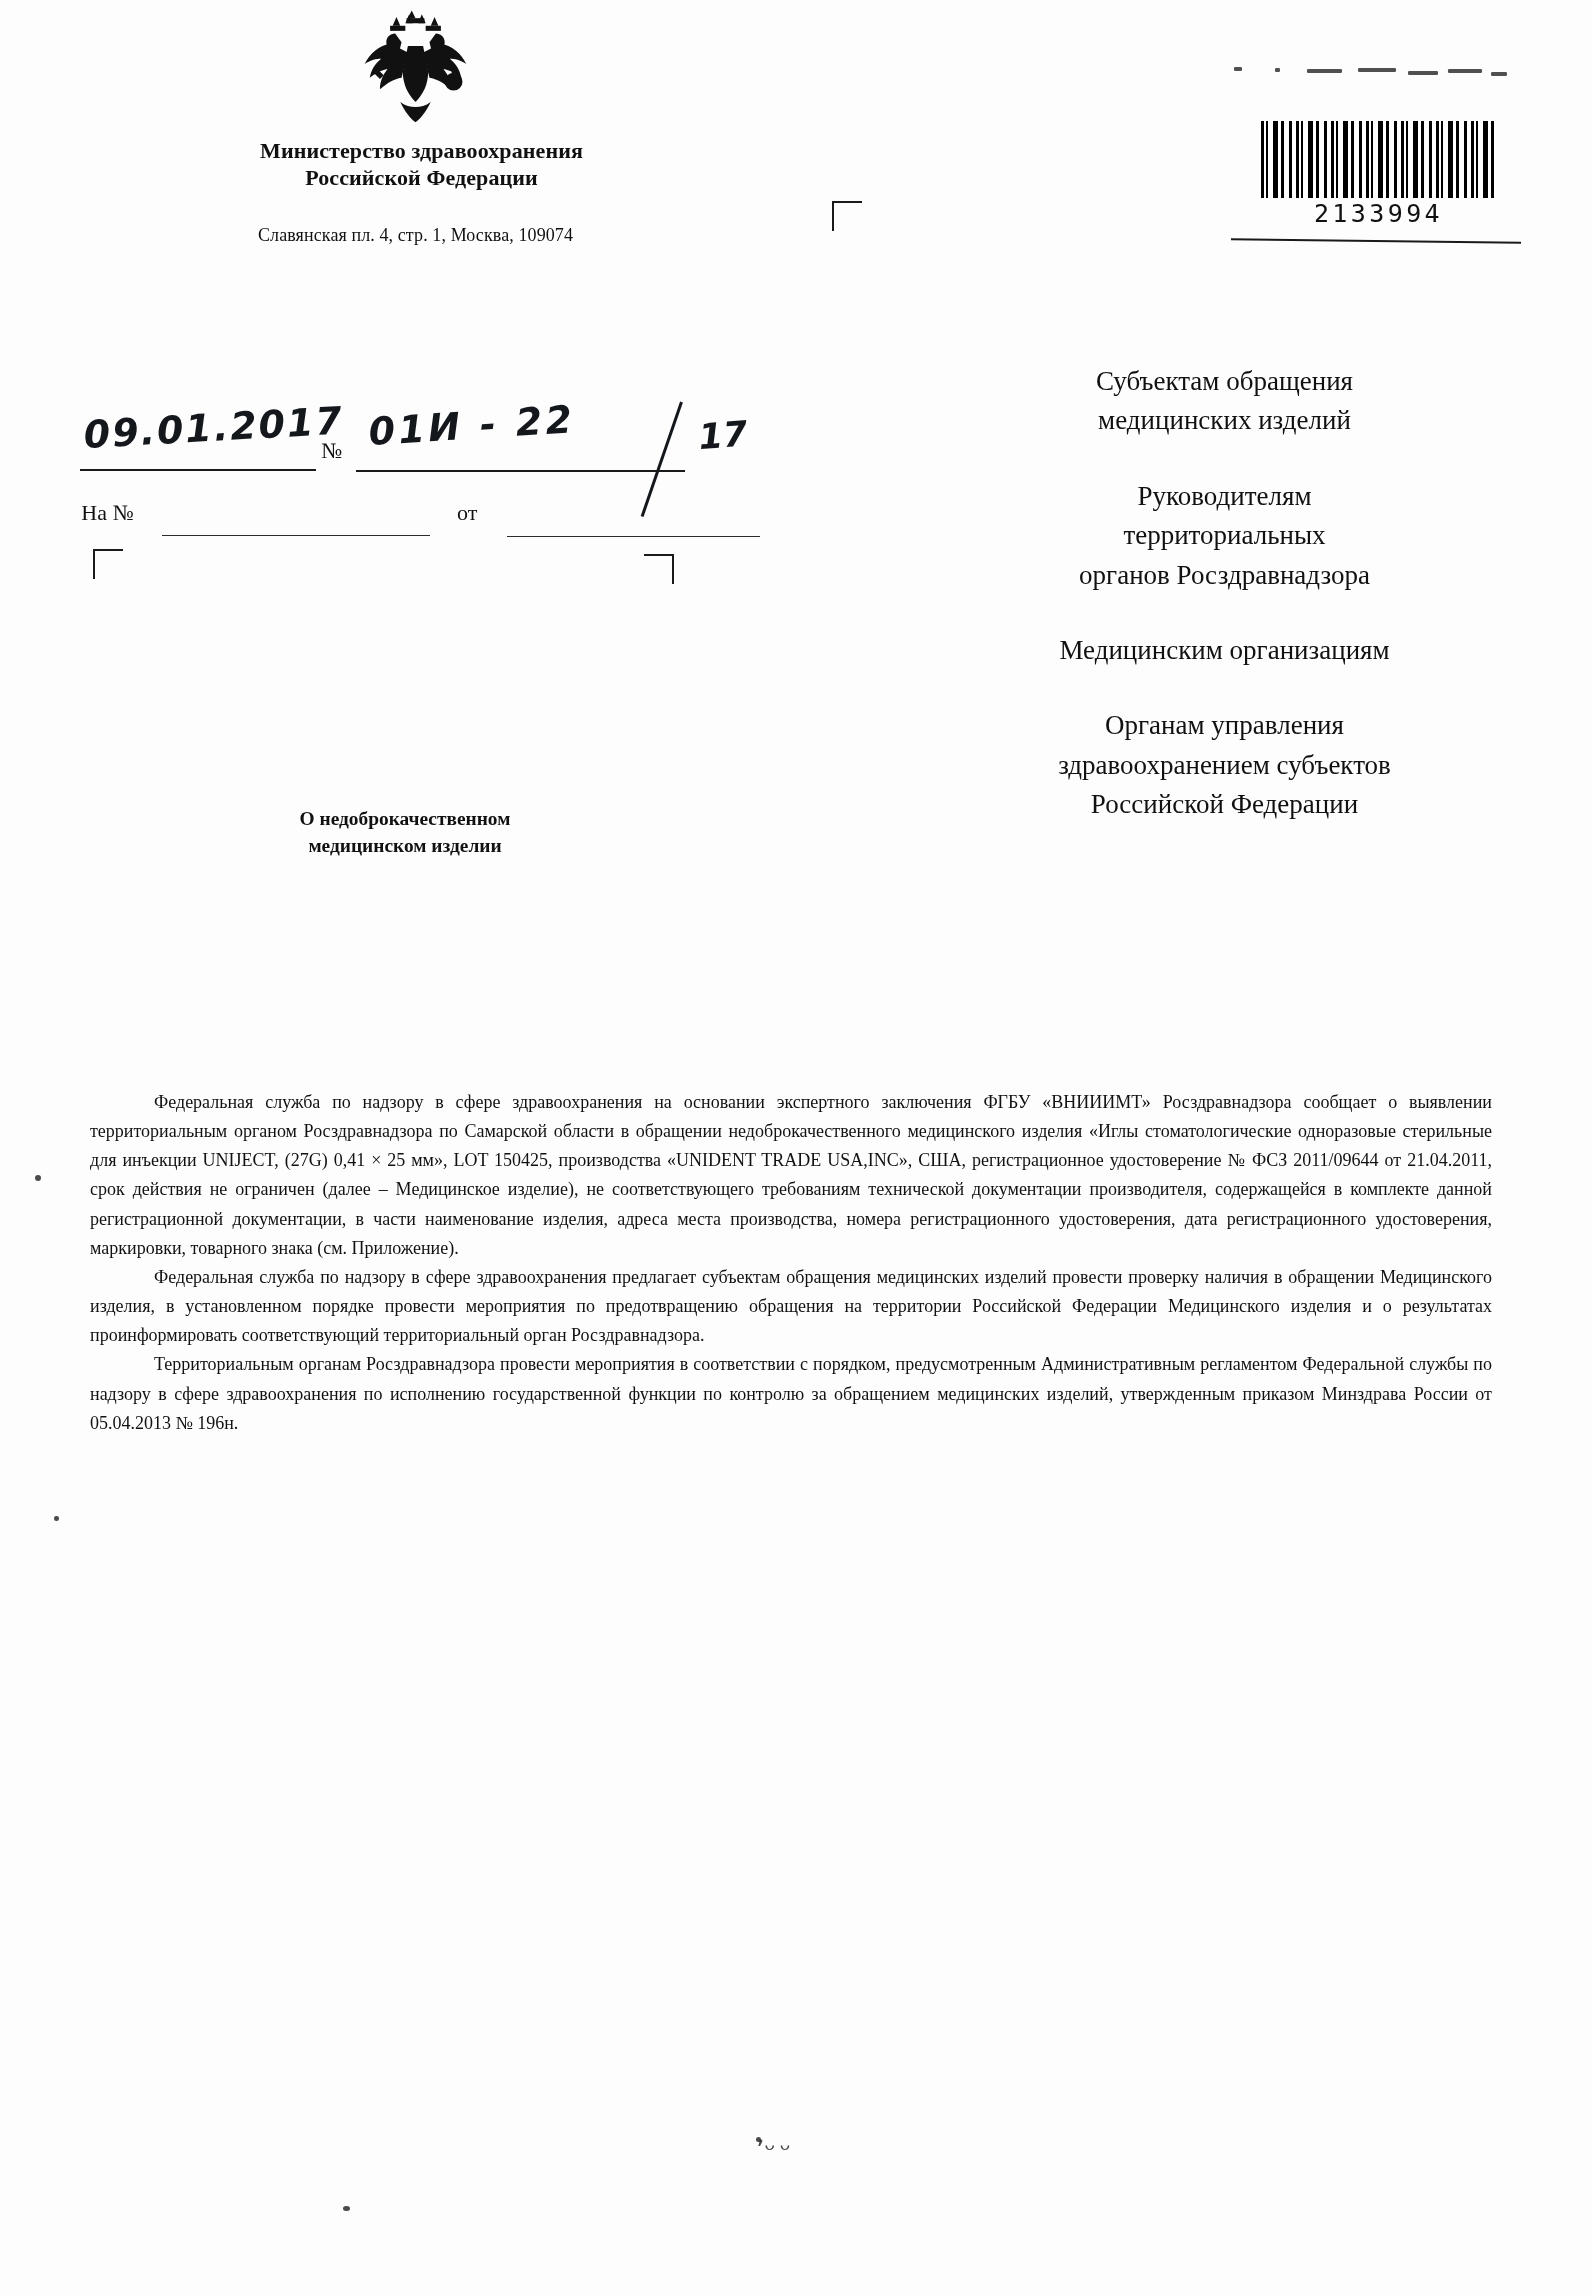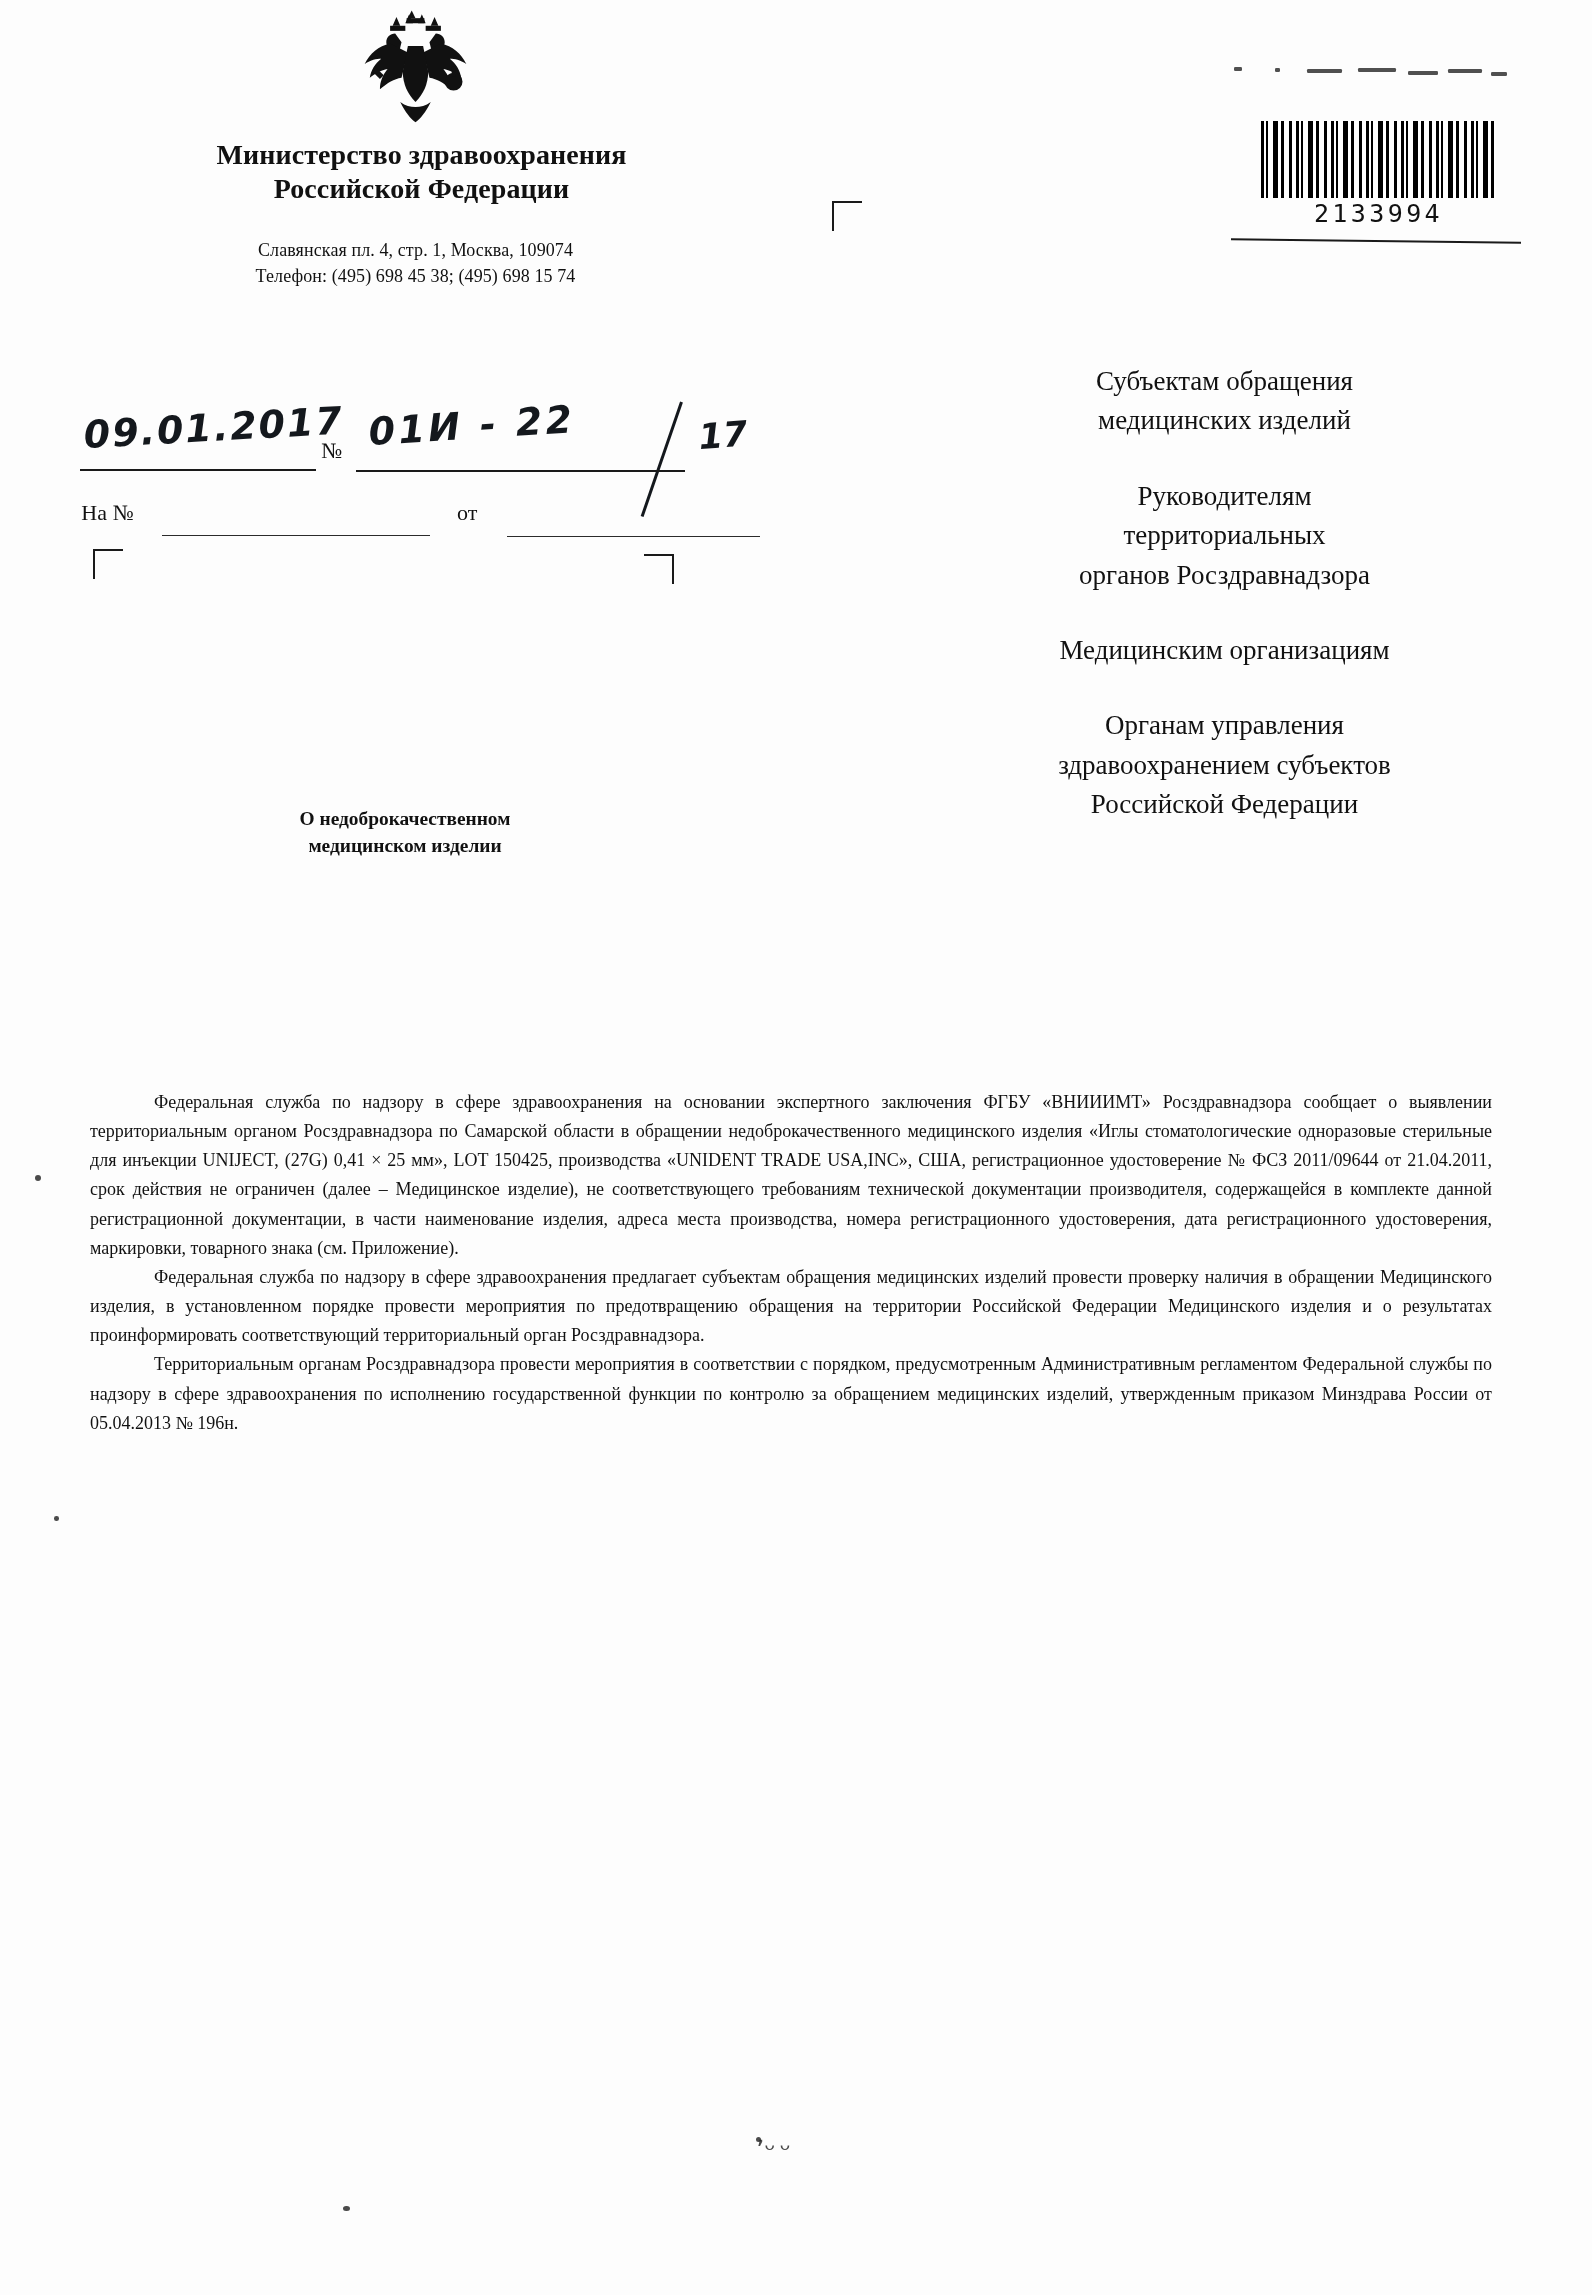--- a/index.html
+++ b/index.html
@@ -28,21 +28,21 @@
   }
   .emblem {
     width: 127px;
     height: 127px;
     margin: 8px auto 2.7px auto;
     display: block;
   }
   .ministry-line {
     font-family: "Liberation Serif", "DejaVu Serif", serif;
     font-weight: bold;
-    font-size: 28px;
+    font-size: 22px;
     line-height: 1.22;
     letter-spacing: 0.1px;
     margin: 0;
     padding: 0 0 0 12px;
   }
   .agency-title {
     font-family: "Liberation Serif", "DejaVu Serif", serif;
     font-weight: bold;
     font-size: 26px;
     line-height: 1.30;
@@ -278,21 +278,20 @@
     </svg>
 
     <div class="ministry-line">
       <span>Министерство здравоохранения</span><br>
       <span>Российской Федерации</span>
     </div>
 
 
     <div class="contact-block">
       <div>Славянская пл. 4, стр. 1, Москва, 109074</div>
-      <div>Телефон: (495) 698 45 38; (495) 698 15 74</div>
     </div>
   </div>
 
   <div class="scan-specks">
     <div class="speck" style="left:6.7px;  top:2.7px;  width:8px;"></div>
     <div class="speck" style="left:48px;  top:4px;  width:5.4px;"></div>
     <div class="speck" style="left:80px; top:5.4px;  width:35px;"></div>
     <div class="speck" style="left:131px; top:4px;  width:38px;"></div>
     <div class="speck" style="left:181px; top:6.7px; width:29.5px;"></div>
     <div class="speck" style="left:221px; top:5.4px;  width:34px;"></div>

